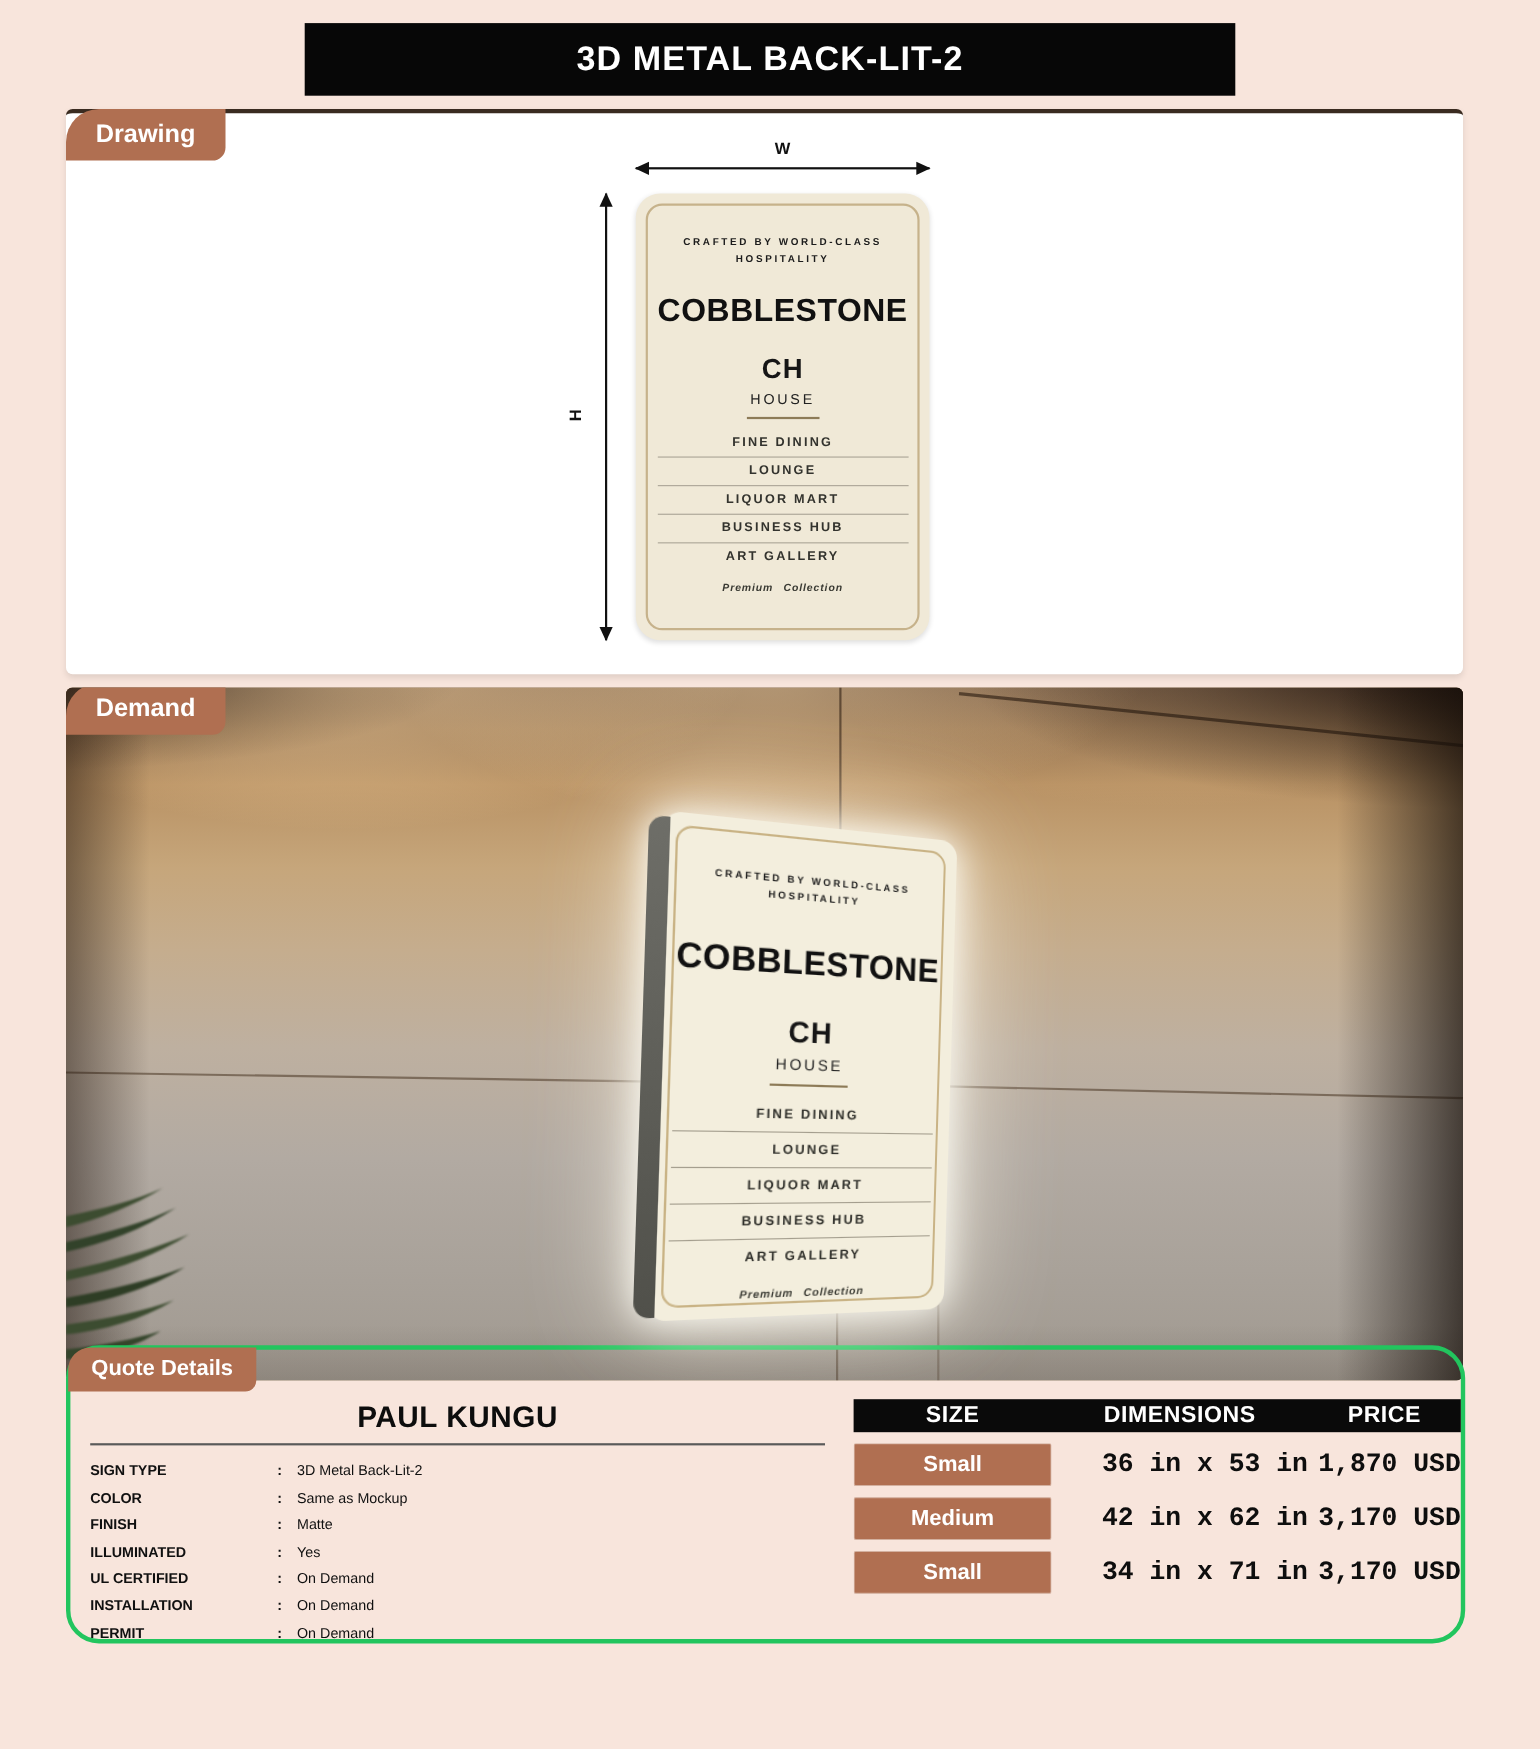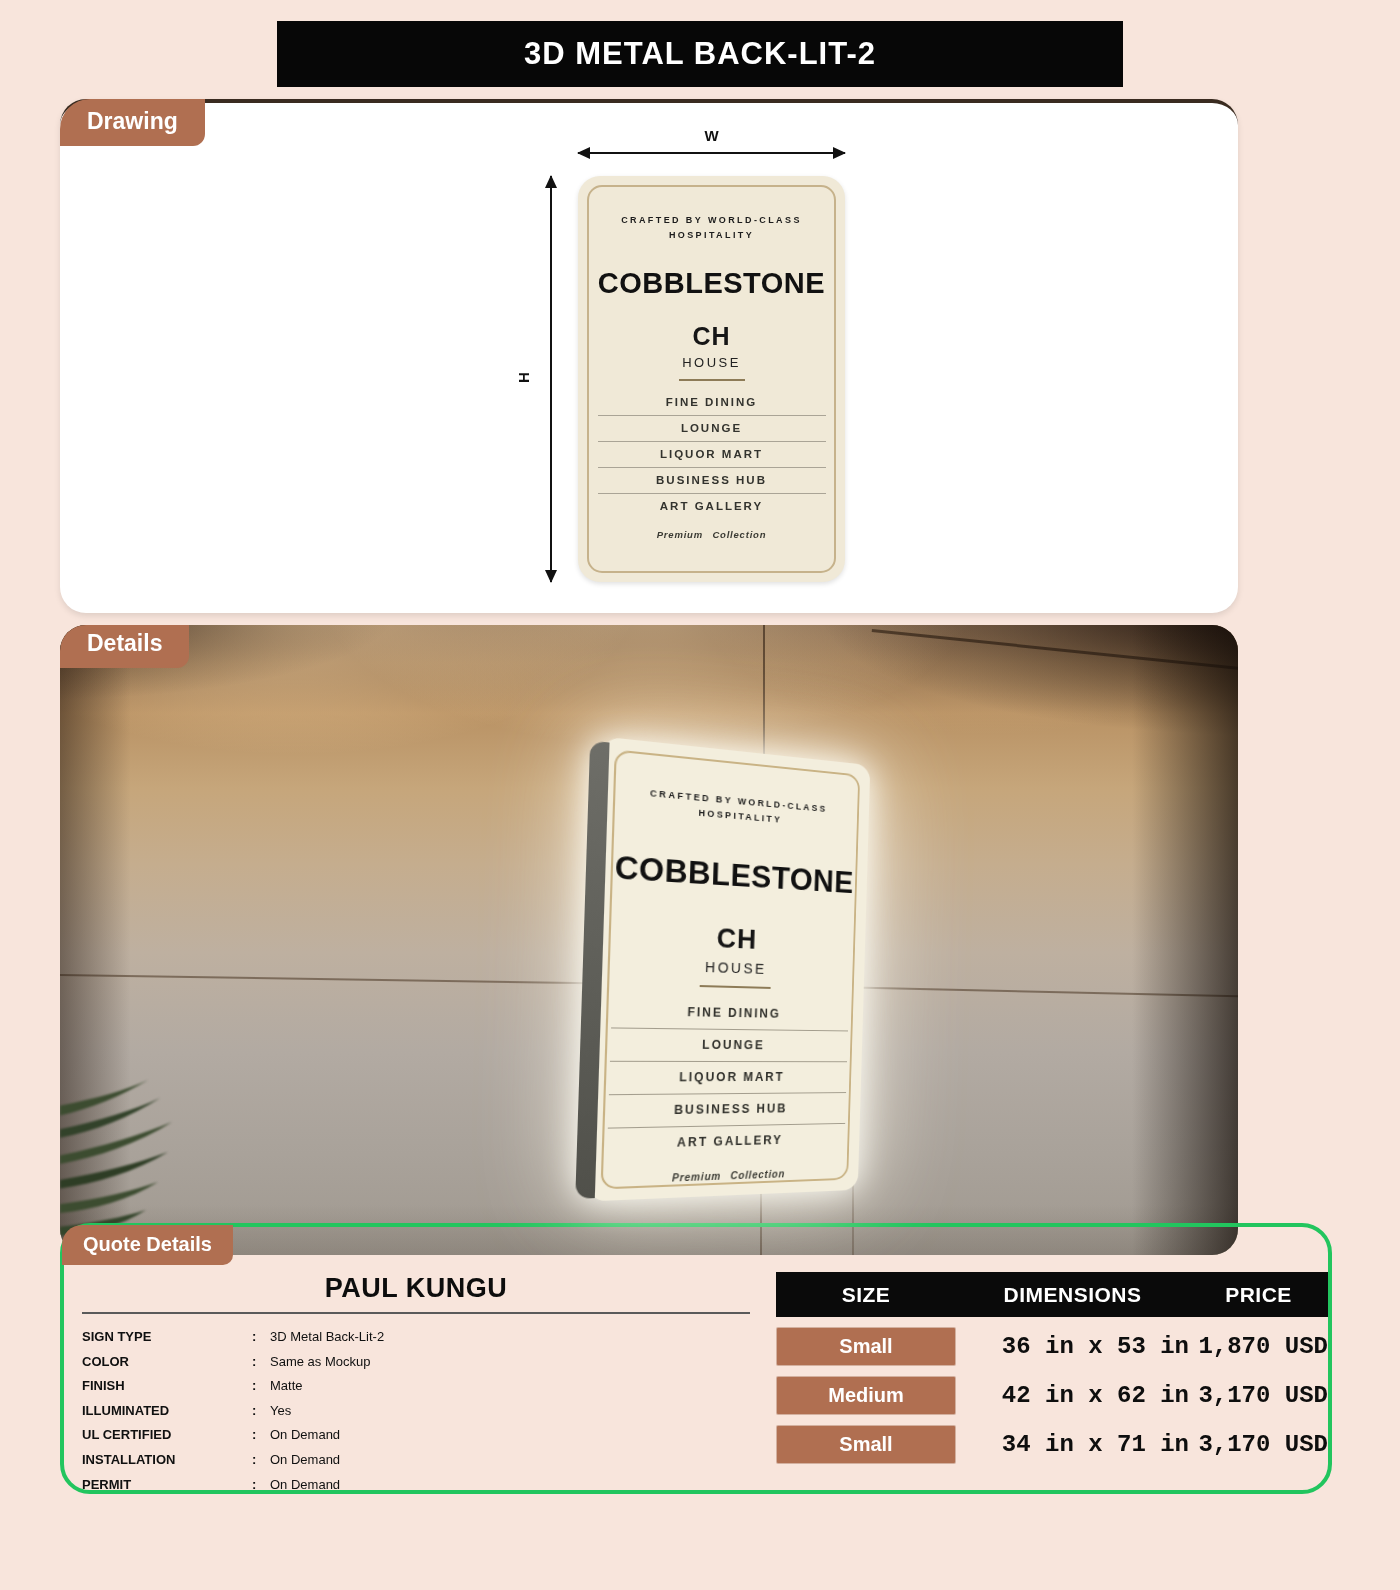--- a/index.html
+++ b/index.html
@@ -7,21 +7,21 @@
   body { font-family:"Liberation Sans", sans-serif; background:#f8e5dc; position:relative; overflow:hidden; }
 
   
   .title-bar {
     position:absolute; left:277px; top:21px; width:846px; height:66px;
     background:#070707; color:#fff; display:flex; align-items:center; justify-content:center;
     font-size:31px; font-weight:bold; letter-spacing:1px;
   }
 
   
-  .box { position:absolute; left:60px; width:1178px; border-radius:26px; }
+  .box { position:absolute; left:60px; width:1270px; border-radius:6px; }
   .tab {
     position:absolute; top:-4px; left:0; z-index:8;
     background:#b06f51; color:#fff; font-weight:bold; font-size:23px;
     padding:9px 27px 11px; border-radius:30px 0 12px 0;
   }
 
   
   .drawing-box {
     top:99px; height:514px; background:#ffffff;
     border-top:4px solid #3a2b20;
@@ -118,21 +118,21 @@
   .customer { text-align:center; font-size:27px; font-weight:bold; letter-spacing:0.5px; color:#0d0d0d; }
   .customer-rule { margin-top:8px; border-top:2px solid #5a5a5a; }
   .specs { margin-top:11px; }
   .spec-row { display:flex; font-size:13px; line-height:24.6px; color:#101010; }
   .spec-label { width:170px; font-weight:bold; }
   .spec-colon { width:18px; font-weight:bold; }
   .spec-value { font-weight:normal; }
 
   .size-table { position:absolute; left:712px; top:45px; width:552px; }
   .grid3 { display:grid; grid-template-columns:180px 233px 139px; align-items:center; }
-  .table-header { background:#0a0a0a; height:45px; color:#fff; font-weight:bold; font-size:21px;
+  .table-header { background:#0a0a0a; height:30px; color:#fff; font-weight:bold; font-size:21px;
     letter-spacing:0.5px; text-align:center; }
   .table-row { margin-top:10px; height:39px; }
   .size-btn { background:#b06f51; color:#fff; font-weight:bold; font-size:20px; height:39px;
     display:flex; align-items:center; justify-content:center; border:1px solid rgba(255,255,255,0.45);
     border-radius:2px; cursor:pointer; }
   .cell-dim, .cell-price { text-align:right; font-weight:bold; font-size:24px; color:#0e0e0e;font-family:Liberation Mono, monospace; }
 </style>
 </head>
 <body>
 
@@ -183,21 +183,21 @@
       <path d="M-12,38 C30,30 62,22 88,10 C58,28 22,42 -12,48 Z"></path>
       <path d="M-12,62 C34,52 70,42 100,28 C66,50 26,64 -12,70 Z" fill="#32422a"></path>
       <path d="M-12,88 C38,78 78,66 112,52 C74,76 28,90 -12,96 Z"></path>
       <path d="M-12,112 C36,104 76,94 108,82 C72,104 26,116 -12,120 Z" fill="#2e3d25"></path>
       <path d="M-12,136 C34,130 70,122 98,112 C66,132 24,142 -12,144 Z"></path>
       <path d="M-12,158 C30,154 60,148 86,140 C58,158 20,166 -12,166 Z" fill="#34452b"></path>
       <path d="M-12,178 C24,176 50,172 72,166 C46,180 14,186 -12,185 Z"></path>
     </g>
   </svg>
 
-  <div class="tab">Details</div>
+  <div class="tab">Demand</div>
 
   <div class="mock-sign-wrap">
     <div class="sign sign--mockup">
       <div class="sign-inner">
         <div class="tagline">
           <div>CRAFTED BY WORLD-CLASS</div>
           <div>HOSPITALITY</div>
         </div>
         <div class="brand">COBBLESTONE</div>
         <div class="mono">CH</div>

